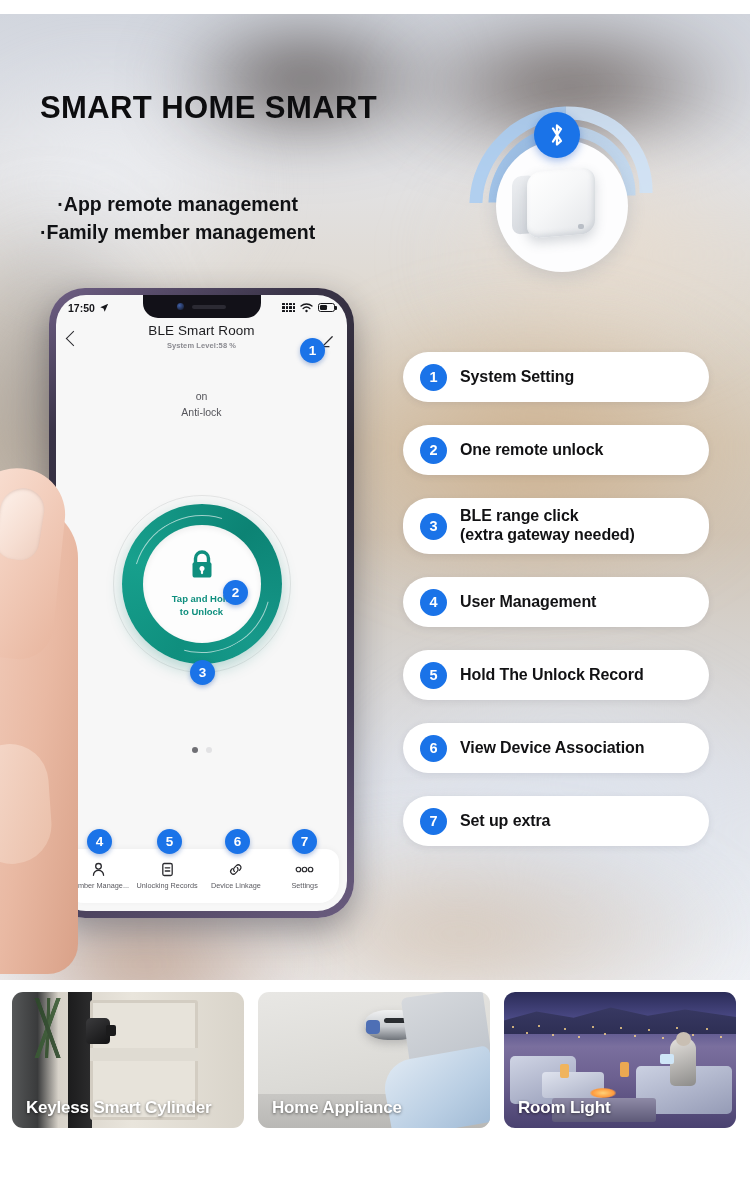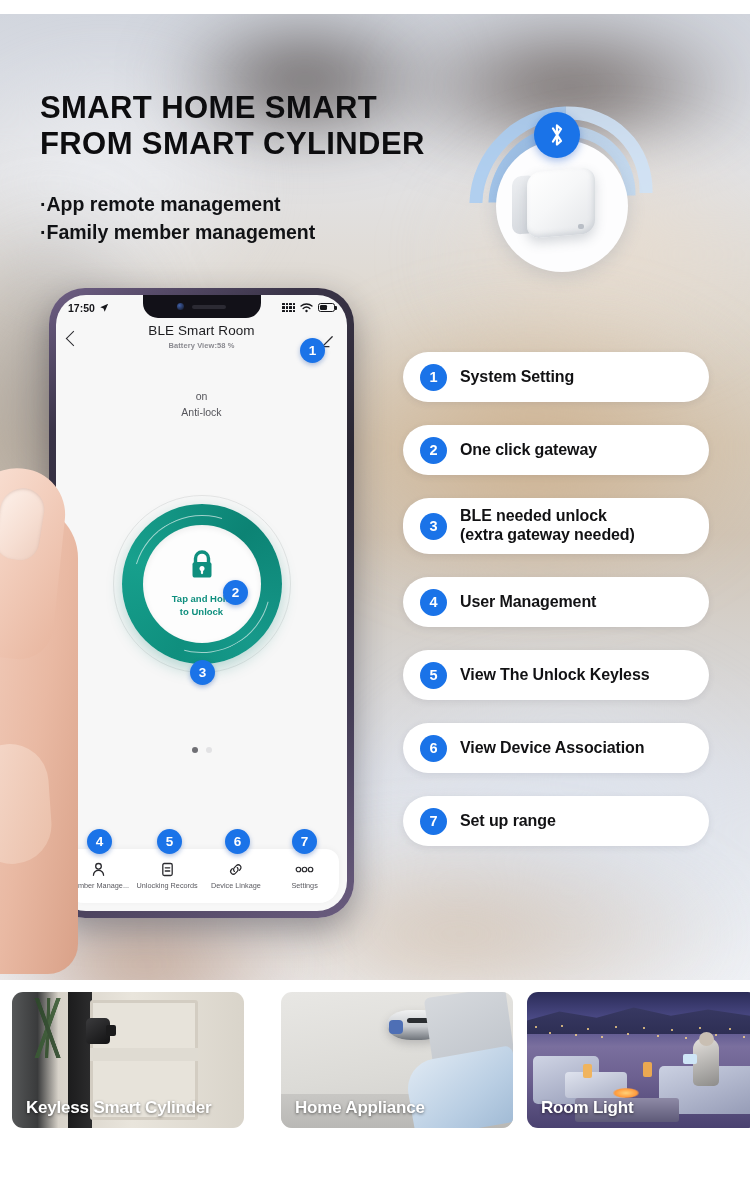--- a/index.html
+++ b/index.html
@@ -63,21 +63,21 @@
     letter-spacing:.4px;
     line-height:1.16;
     text-transform:uppercase;
     font-stretch:condensed;
   }
   .headline div { white-space:nowrap; }
   .subline {
     position:absolute; left:40px; top:176px; z-index:12;
     color:#111215; font-weight:bold; font-size:19.5px; line-height:1.45;
   }
-  .subline div { white-space:nowrap; }
+  .subline div { white-space:nowrap;text-align:center; }
   .gateway { position:absolute; left:468px; top:92px; width:196px; height:184px; z-index:11; }
   .gw-ring {
     position:absolute; border-radius:50%;
     border-style:solid; border-color:transparent;
   }
   .gw-ring-outer {
     left:-2px; top:4px; width:190px; height:176px;
     border-width:13px;
     border-color:#a9cdf3 #cfe3f8 transparent transparent;
     transform:rotate(-45deg);
@@ -283,21 +283,21 @@
     opacity:.9; }
   .c1 .dark-band { position:absolute; left:56px; top:0; width:24px; height:136px;
     background:linear-gradient(90deg,#1c1c1d,#2c2c2d); }
   .c1 .knob { position:absolute; left:74px; top:26px; width:24px; height:26px;
     border-radius:5px 5px 4px 4px;
     background:linear-gradient(145deg,#3b3b3d,#121213); }
   .c1 .knob-stem { position:absolute; left:94px; top:33px; width:10px; height:11px;
     background:#1b1b1c; border-radius:2px; }
 
   
-  .c2 { background:linear-gradient(170deg,#e8e7e4 0%,#dcdbd7 55%,#cfcecb 100%);margin-left:23px; }
+  .c2 { background:linear-gradient(170deg,#e8e7e4 0%,#dcdbd7 55%,#cfcecb 100%); }
   .c2 .vac { position:absolute; left:106px; top:18px; width:58px; height:30px;
     border-radius:24px/14px;
     background:linear-gradient(180deg,#f0f1f2 0%,#c9ccd0 55%,#6f747a 100%);
     box-shadow:0 4px 8px rgba(90,90,95,.28); }
   .c2 .vac-slot { position:absolute; left:126px; top:26px; width:26px; height:5px;
     border-radius:3px; background:#2a2d31; }
   .c2 .vac-blue { position:absolute; left:108px; top:28px; width:14px; height:14px;
     border-radius:4px; background:#4e6fb5; }
   .c2 .phone-hand { position:absolute; left:150px; top:0; width:82px; height:110px;
     border-radius:6px; background:linear-gradient(160deg,#d6d9dd,#b6bcc4);
@@ -351,21 +351,20 @@
   <div class="bg-blob blob-dark-2"></div>
   <div class="bg-blob blob-warm-2"></div>
   <div class="bg-blob blob-warm-1"></div>
   <div class="bg-blob blob-dark-l2"></div>
   <div class="bg-blob blob-cool-b"></div>
   <div class="bg-blob blob-warm-3"></div>
   <div class="bg-blob blob-warm-floor"></div>
 
   <div class="headline">
     <div>SMART HOME SMART</div>
-    <div>FROM SMART CYLINDER</div>
   </div>
   <div class="subline">
     <div>·App remote management</div>
     <div>·Family member management</div>
   </div>
 
   <div class="gateway">
     <div class="gw-ring gw-ring-outer"></div>
     <div class="gw-ring gw-ring-mid"></div>
     <div class="gw-disc"></div>
@@ -381,49 +380,49 @@
 
   <div class="features">
 
     <div class="feat">
       <div class="fnum">1</div>
       <div class="flabel">System Setting</div>
     </div>
 
     <div class="feat">
       <div class="fnum">2</div>
-      <div class="flabel">One click gateway</div>
+      <div class="flabel">One remote unlock</div>
     </div>
 
     <div class="feat tall">
       <div class="fnum">3</div>
       <div class="flabel">
-        <span class="l2">BLE needed unlock</span>
+        <span class="l2">BLE range click</span>
         <span class="l2">(extra gateway needed)</span>
       </div>
     </div>
 
     <div class="feat">
       <div class="fnum">4</div>
       <div class="flabel">User Management</div>
     </div>
 
     <div class="feat">
       <div class="fnum">5</div>
-      <div class="flabel">View The Unlock Keyless</div>
+      <div class="flabel">Hold The Unlock Record</div>
     </div>
 
     <div class="feat">
       <div class="fnum">6</div>
       <div class="flabel">View Device Association</div>
     </div>
 
     <div class="feat">
       <div class="fnum">7</div>
-      <div class="flabel">Set up range</div>
+      <div class="flabel">Set up extra</div>
     </div>
   </div>
 
   <div class="hand">
     <div class="palm"></div>
     <div class="fingertip"></div>
     <div class="thumb"></div>
     <div class="nail"></div>
   </div>
 
@@ -465,21 +464,21 @@
           </svg>
           <span class="batt">
               <i></i>
             </span>
         </div>
       </div>
 
       <div class="appbar">
         <div class="back-chev"></div>
         <div class="app-title">BLE Smart Room</div>
-        <div class="app-sub">Battery View:58 %</div>
+        <div class="app-sub">System Level:58 %</div>
         <svg class="pencil" viewBox="0 0 16 16">
           <path d="M2.5 13.5 L13 3" stroke="#2b2b2f" stroke-width="1.4" fill="none" stroke-linecap="round"></path>
           <path d="M2.5 13.5 L9.5 13.5" stroke="#2b2b2f" stroke-width="1.4" fill="none" stroke-linecap="round"></path>
         </svg>
       </div>
 
       <div class="antilock">
         <div>on</div>
         <div>Anti-lock</div>
       </div>

